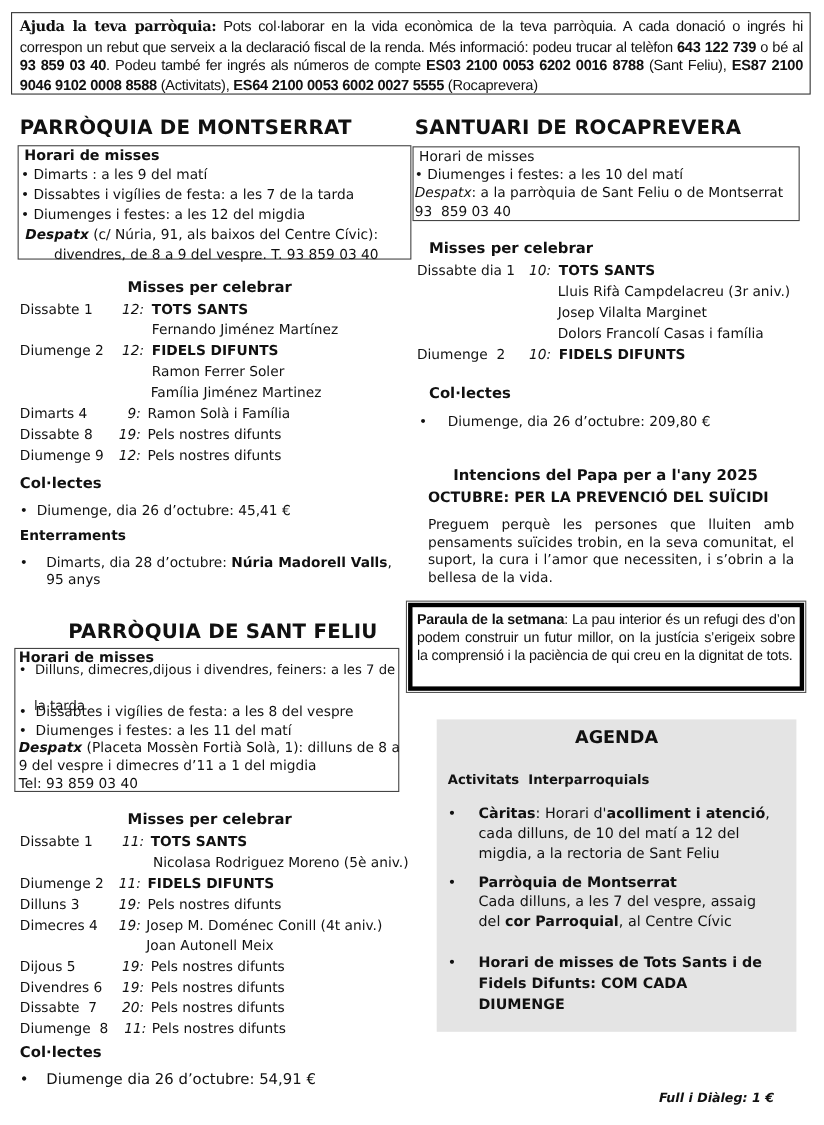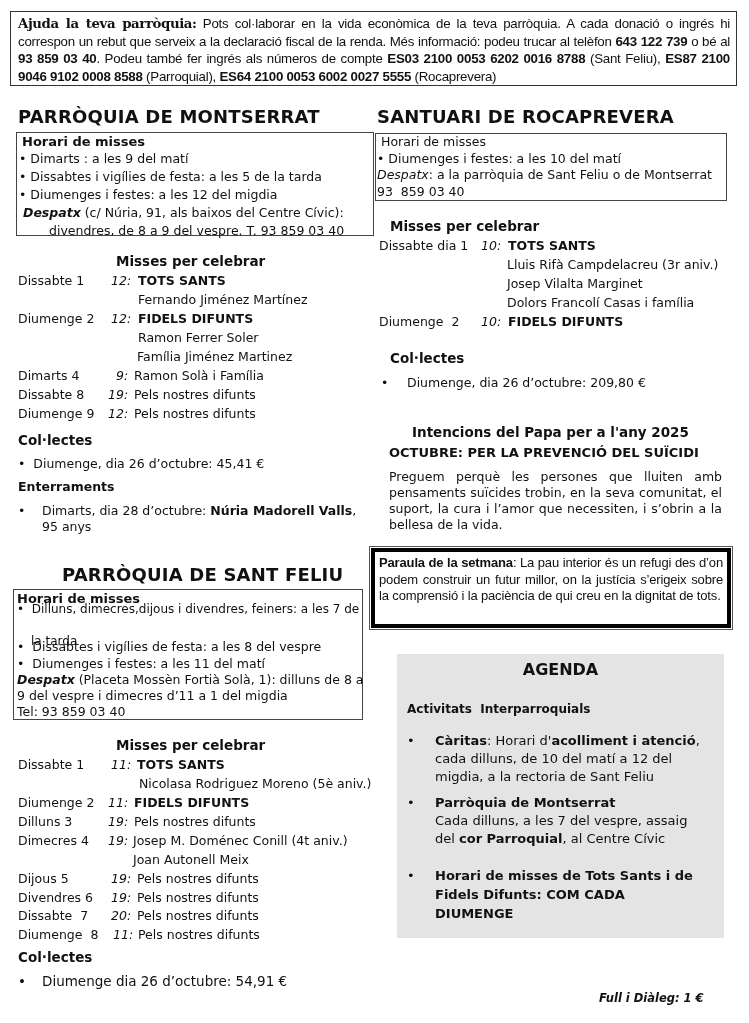--- a/index.html
+++ b/index.html
@@ -38,29 +38,29 @@
   #agenda {
     position: absolute; left: 397px; top: 654px; width: 327px; height: 284px;
     background: #e4e4e4;
   }
 </style>
 </head>
 <body>
 
 <div id="donate">
   <span class="lead">Ajuda la teva parròquia:</span><span> Pots col·laborar en la vida econòmica de la teva parròquia. A cada donació o ingrés hi correspon un rebut que serveix a la declaració fiscal de la renda. Més informació: podeu trucar al telèfon </span><b>643 122 739</b><span> o bé al </span><b>93 859 03 40</b><span>. Podeu també fer ingrés als números de compte </span><b>ES03 2100 0053 6202 0016 8788</b><span> (Sant Feliu),</span>
-  <b>ES87 2100 9046 9102 0008 8588</b><span> (Parroquial), </span><b>ES64 2100 0053 6002 0027 5555</b><span> (Rocaprevera)</span>
+  <b>ES87 2100 9046 9102 0008 8588</b><span> (Activitats), </span><b>ES64 2100 0053 6002 0027 5555</b><span> (Rocaprevera)</span>
 </div>
 
 <div class="abs h-big" style="left:18px; top:106px;">PARRÒQUIA DE MONTSERRAT</div>
 
 <div class="abs boxed" style="left:16px; top:132px; width:358px; height:104px;">
   <div class="row bold" style="left:5px; top:1px; font-size:13px;">Horari de misses</div>
   <div class="row" style="left:2px; top:18px;">• Dimarts : a les 9 del matí</div>
-  <div class="row" style="left:2px; top:36px;">• Dissabtes i vigílies de festa: a les 5 de la tarda</div>
+  <div class="row" style="left:2px; top:36px;">• Dissabtes i vigílies de festa: a les 7 de la tarda</div>
   <div class="row" style="left:2px; top:54px;">• Diumenges i festes: a les 12 del migdia</div>
   <div class="row" style="left:6px; top:72px;"><b><i>Despatx</i></b><span> (c/ Núria, 91, als baixos del Centre Cívic):</span></div>
   <div class="row" style="left:32px; top:90px;">divendres, de 8 a 9 del vespre. T. 93 859 03 40</div>
 </div>
 
 <div class="abs sub-h" style="left:116px; top:253px;">Misses per celebrar</div>
 
 <div>
   <div class="row" style="left:18px; top:273px;">Dissabte 1</div>
   <div class="row hour" style="left:111px; top:273px;">12:</div>

